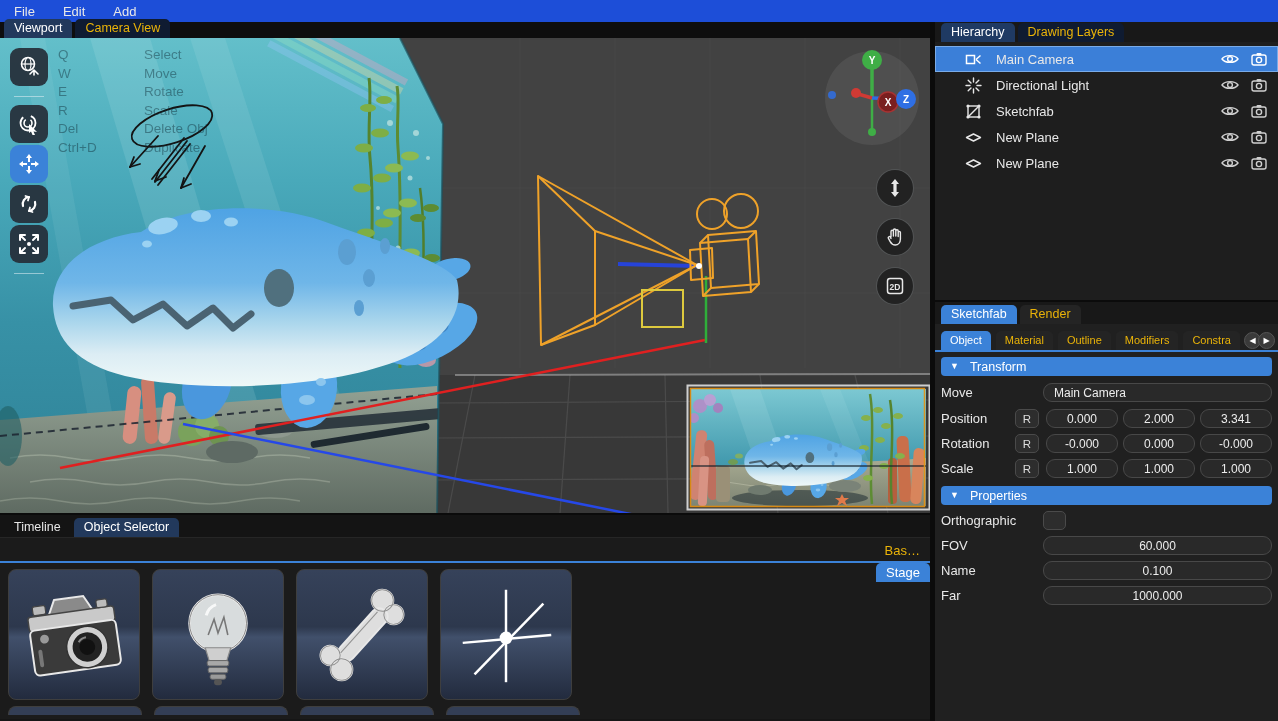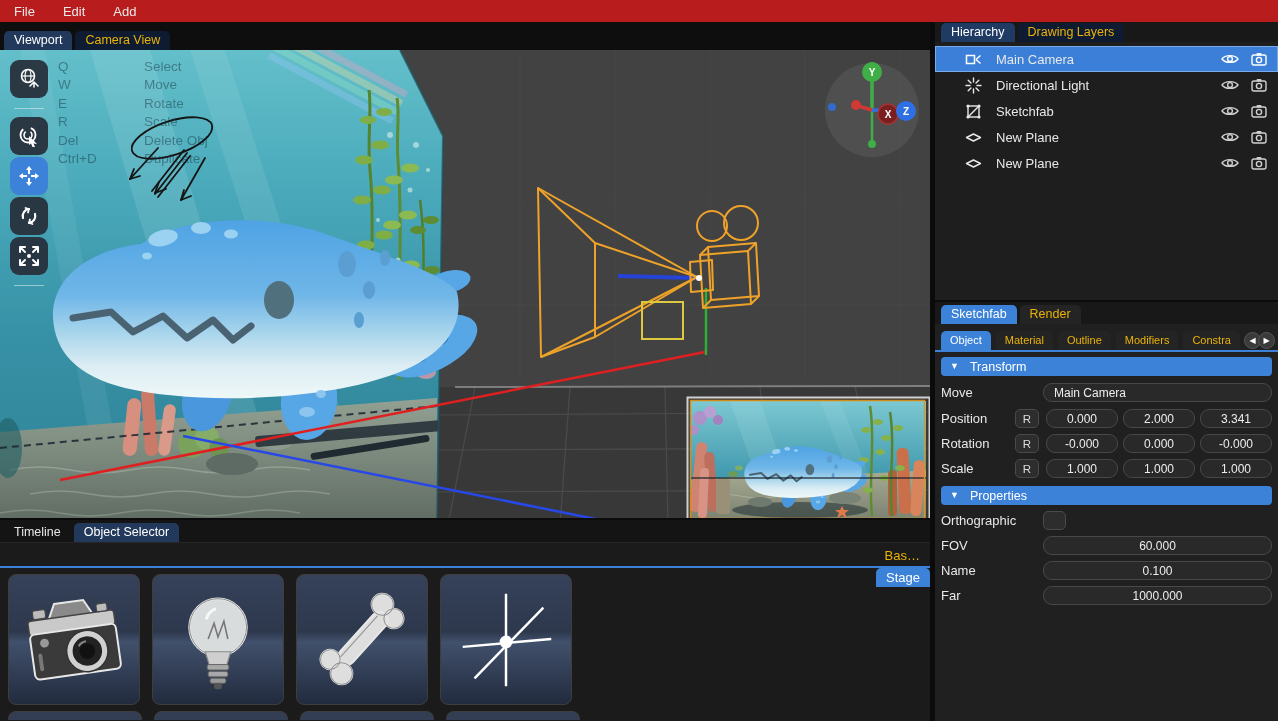--- a/index.html
+++ b/index.html
@@ -1,33 +1,33 @@
 <!DOCTYPE html>
 <html><head>
 <meta charset="utf-8">
 <style>
   html,body{margin:0;padding:0;background:#0a0a0a;}
   .app{position:relative;width:1278px;height:721px;background:#161616;overflow:hidden;
        font-family:"Liberation Sans",sans-serif;color:#e8e8e8;-webkit-font-smoothing:antialiased;}
   
-  .menubar{height:22px;display:flex;align-items:center;gap:28px;padding-left:14px;background:#b91c1c;font-size:13px;}
+  .menubar{height:22px;display:flex;align-items:center;gap:28px;padding-left:14px;background:#1d4ed8;font-size:13px;}
   .menubar span{cursor:default;}
   
   .workspace{display:flex;height:699px;}
   .left-col{width:930px;display:flex;flex-direction:column;}
   .divider-v{width:5px;background:#0b0b0b;}
   .right-col{width:343px;background:#1f1f1f;display:flex;flex-direction:column;}
   
   .tabrow{display:flex;align-items:flex-end;gap:3px;}
   .tab{font-size:12.5px;line-height:15px;padding:2px 10px 2px;border-radius:5px 5px 0 0;background:#0f1b31;color:#eab308;white-space:nowrap;}
   .tab.plain{background:#242424;}
   .tab.active-dark{background:#22395c;color:#fff;}
   .tab.active-blue{background:#3b82d8;color:#fff;}
   
-  .vp-tabs{height:28px;background:#0e0e0e;padding-left:4px;}
+  .vp-tabs{height:16px;background:#0e0e0e;padding-left:4px;}
   .viewport{position:relative;height:475px;background:#3f3f3f;overflow:hidden;}
   .scene{position:absolute;left:0;top:0;}
   .vp-toolbar{position:absolute;left:10px;top:10px;display:flex;flex-direction:column;}
   .tool-btn{width:38px;height:38px;border-radius:9px;background:rgba(38,46,57,.93);display:flex;align-items:center;justify-content:center;margin-bottom:2px;}
   .tool-btn.active{background:#3b82d8;}
   .tool-divider{width:30px;height:1px;background:rgba(225,238,244,.55);margin:8px 0 8px 4px;}
   .shortcuts{position:absolute;left:58px;top:8px;font-size:13.5px;line-height:18.5px;color:rgba(16,44,56,.45);}
   .shortcuts .row{display:grid;grid-template-columns:86px auto;}
   .view-btns{position:absolute;right:16px;top:131px;display:flex;flex-direction:column;}
   .view-btn{width:38px;height:38px;border-radius:50%;background:rgba(30,30,30,.88);border:1px solid rgba(210,215,220,.28);
@@ -435,20 +435,39 @@
               <path d="M3,3 h5 M3,3 v5 M3,3 l5,5" stroke="#fff" stroke-width="2" stroke-linecap="round"></path>
               <path d="M21,3 h-5 M21,3 v5 M21,3 l-5,5" stroke="#fff" stroke-width="2" stroke-linecap="round"></path>
               <path d="M3,21 h5 M3,21 v-5 M3,21 l5,-5" stroke="#fff" stroke-width="2" stroke-linecap="round"></path>
               <path d="M21,21 h-5 M21,21 v-5 M21,21 l-5,-5" stroke="#fff" stroke-width="2" stroke-linecap="round"></path>
               <circle cx="12" cy="12" r="2" fill="#fff"></circle>
             </svg>
           </div>
           <div class="tool-divider"></div>
         </div>
 
+        <div class="view-btns">
+          <div class="view-btn">
+            <svg width="20" height="20" viewBox="0 0 20 20">
+              <path d="M10,1 L14,6 L6,6 Z M10,19 L14,14 L6,14 Z" fill="#e8e8e8"></path>
+              <rect x="8.4" y="5" width="3.2" height="10" fill="#e8e8e8"></rect>
+            </svg>
+          </div>
+          <div class="view-btn">
+            <svg width="20" height="20" viewBox="0 0 20 20">
+              <path d="M6,10 V4.5 a1.2,1.2 0 0,1 2.4,0 V9 M8.4,9 V3.2 a1.2,1.2 0 0,1 2.4,0 V9 M10.8,9 V4 a1.2,1.2 0 0,1 2.4,0 V9.5 M13.2,9.5 V5.5 a1.1,1.1 0 0,1 2.2,0 V12 c0,3.5 -2.2,6 -5.2,6 c-2.6,0 -3.8,-1.2 -5,-3.4 L3.4,11.4 a1.2,1.2 0 0,1 2.1,-1.2 L6,11.5" stroke="#e8e8e8" stroke-width="1.4" fill="none" stroke-linecap="round" stroke-linejoin="round"></path>
+            </svg>
+          </div>
+          <div class="view-btn">
+            <svg width="20" height="20" viewBox="0 0 20 20">
+              <rect x="2.5" y="2.5" width="15" height="15" rx="2.5" stroke="#e8e8e8" stroke-width="1.5" fill="none"></rect>
+              <text x="10" y="13.5" text-anchor="middle" font-size="8.5" font-weight="bold" fill="#e8e8e8" font-family="Liberation Sans, sans-serif">2D</text>
+            </svg>
+          </div>
+        </div>
       </div>
 
       <div class="bottom-panel">
         <div class="bp-tabs tabrow">
           <span class="tab">Timeline</span>
           <span class="tab active-dark">Object Selector</span>
         </div>
         <div class="bp-subtabs tabrow">
           <span class="tab">Bas…</span>
           <span class="tab active-blue">Stage</span>

